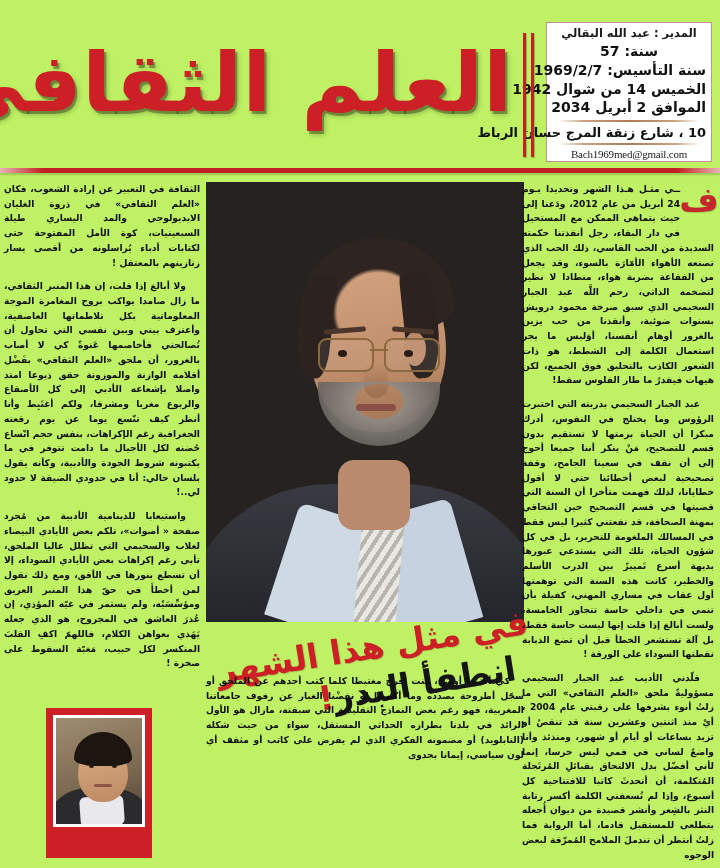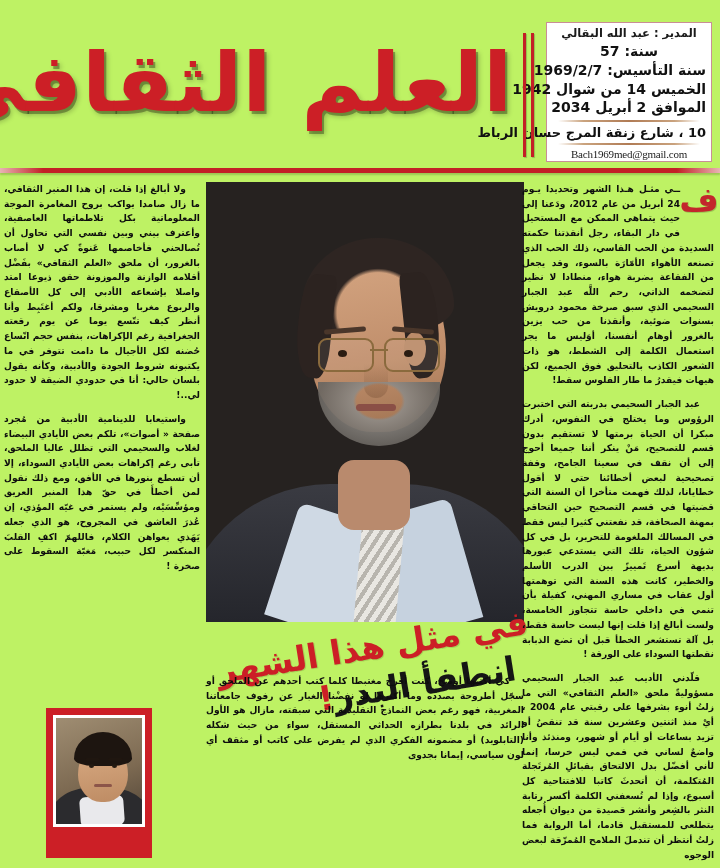--- a/index.html
+++ b/index.html
@@ -291,20 +291,21 @@
 
   <div class="cols">
 
     <div class="col col-right">
       <p><span class="dropcap">ف</span><span>ــي مثـل هـذا الشهر وتحديدا يـوم 24 أبريل من عام 2012، ودَعنا إلى حيث يتماهى الممكن مع المستحيل في دار البقاء، رجل أنقذتنا حكمته السديدة من الحب القاسي، ذلك الحب الذي تصنعه الأهواء الأمّارَة بالسوء، وقد يجعل من الفقاعة بضربة هواء، منطادا لا نظير لتضخمه الذاتي، رحم اللَّه عبد الجبار السحيمي الذي سبق صرخة محمود درويش بسنوات ضوئية، وأنقذنا من حب يزين بالغرور أوهام أنفسنا، أوَليس ما يجر استعمال الكلمة إلى الشطط، هو ذات الشعور الكاذب بالتحليق فوق الجميع، لكن هيهات فيقدرُ ما طار الفلوس سقط!</span></p>
       <p class="indent">عبد الجبار السحيمي بدربته التي اختبرت الرؤوس وما يختلج في النفوس، أدرك مبكرا أن الحياة برمتها لا تستقيم بدون قسم للتصحيح، مَنْ ينكر أننا جميعا أحوج إلى أن نقف في سعينا الجامح، وقفة تصحيحية لبعض أخطائنا حتى لا أقول خطايانا، لذلك فهمت متأخرا أن السنة التي قضيتها في قسم التصحيح حين التحاقي بمهنة الصحافة، قد نفعتني كثيرا ليس فقط في المسالك الملغومة للتحرير، بل في كل شؤون الحياة، تلك التي يستدعي عبورها بديهة أسرع تَمييزً بين الدرب الأسلم والخطير، كانت هذه السنة التي توهمتها أول عقاب في مساري المهني، كفيلة بأن تنمي في داخلي حاسة تتجاوز الخامسة، ولست أبالغ إذا قلت إنها ليست حاسة فقط، بل آلة تستشعر الخطأ قبل أن تضع الذبابة نقطتها السوداء على الورقة !</p>
       <p class="indent">قلّدني الأديب عبد الجبار السحيمي مسؤوليةً ملحق «العلم الثقافي» التي ما زلتُ أنوء بشرفها على رقبتي عام 2004 ، أيْ منذ اثنتين وعشرين سنة  قد  تنقصُ أو تزيد بساعات أو أيام أو شهور، ومنذئذ  وأنا واضعٌ لساني في فمي ليس خرسا، إنما لأني أفضّل بدل الالتحاق بقبائلِ المُرتَجلة المُتكلمة، أن أتحدثَ كاتبا للافتتاحية كل أسبوع، وإذا لم تُسعفني الكلمة أكسر رتابة النثر بالشِعر وأنشر قصيدة من ديوان أُجعله يتطلعى للمستقبل قادما، أما الرواية فما زلتُ أنتظر أن تندملَ الملامح المُمزّقة لبعض الوجوه</p>
     </div>
 
     <div class="col col-left">
+      <p>الثقافة في التعبير عن إرادة الشعوب، فكان «العلم الثقافي» في ذروة الغليان الايديولوجي والمد اليساري طيلة السبعينيات، كوة الأمل المفتوحة حتى لكتابات أدباء يُراسلونه من أقصى يسار زنازينهم بالمعتقل !</p>
       <p class="indent">ولا أبالغ إذا قلت، إن هذا المنبر الثقافي، ما زال صامدا يواكب بروح المغامرة الموجة المعلوماتية بكل تلاطماتها العاصفية، وأعترف بيني وبين نفسي التي تحاول أن تُصالحني فأخاصمها عَنوةً كي لا أصاب بالغرور، أن ملحق «العلم الثقافي» بفَضْل أقلامه الوازنة والموزونة حقق ذيوعا امتد واصلا بإشعاعه الأدبي إلى كل الأصقاع والربوع مغربا ومشرقا، ولكم أغتَبِط وأنا أنظر كيف تتّسع يوما عن يوم رقعته الجغرافية رغم الإكراهات، بنفس حجم اتّساع حُضنه لكل الأجيال ما دامت تتوفر في ما يكتبونه شروط الجودة والأدبية، وكأنه يقول بلسان حالي: أنا في حدودي الضيقة لا حدود لي..!</p>
       <p class="indent">واستيعابا للدينامية الأدبية من مُجرد صفحة « أصوات»، تلكم بعض الأيادي البيضاء لغلاب والسحيمي التي تظلل عاليا الملحق، تأبى رغم إكراهات بعض الأيادي السوداء، إلا أن تسطع بنورها في الأفق، ومع ذلك نقول لمن أخطأَ في حقّ هذا المنبر العريق ومؤسِّسَيْه، ولم يستمر في غيّه المؤذي، إن عُذرَ العاشق في المجروح، هو الذي جعله يَهَذي بعواهن الكلام، فاللهمّ اكفِ القلبَ المنكسر لكل حبيب، مَغبّة السقوط على صخرة !</p>
     </div>
 
     <div class="col col-mid">
       <p class="indent">كي أكتبها أوضح، كنت أفرح مغتبطا كلما كتب أحدهم عن الملحق أو سجّل أطروحة بصدده وما أكثرها لو نفضْنا الغبار عن رفوف جامعاتنا المغربية، فهو رغم بعض النماذج التقليدية التي سبقته، مازال هو الأول الرائد  في بلدنا بطرازه الحداثي المستقل، سواء من حيث شكله (التابلويد) أو مضمونه الفكري الذي لم يفرض على كاتب أو مثقف أي لون سياسي، إيمانا بجدوى</p>
     </div>
   </div>
 
   <div class="author">

